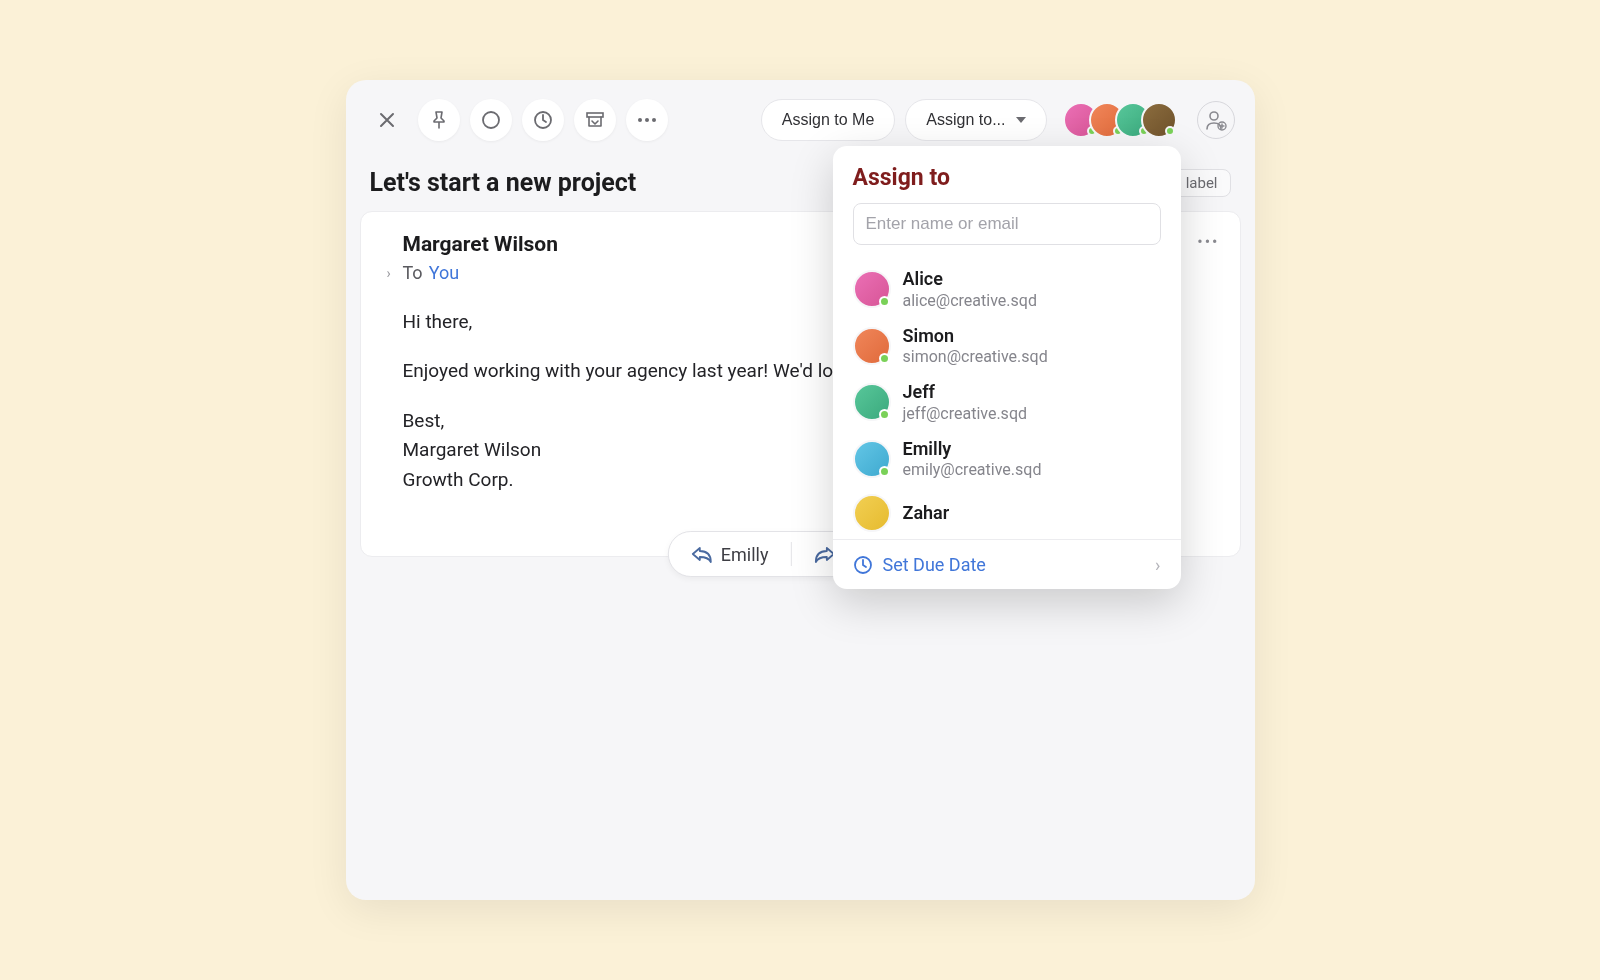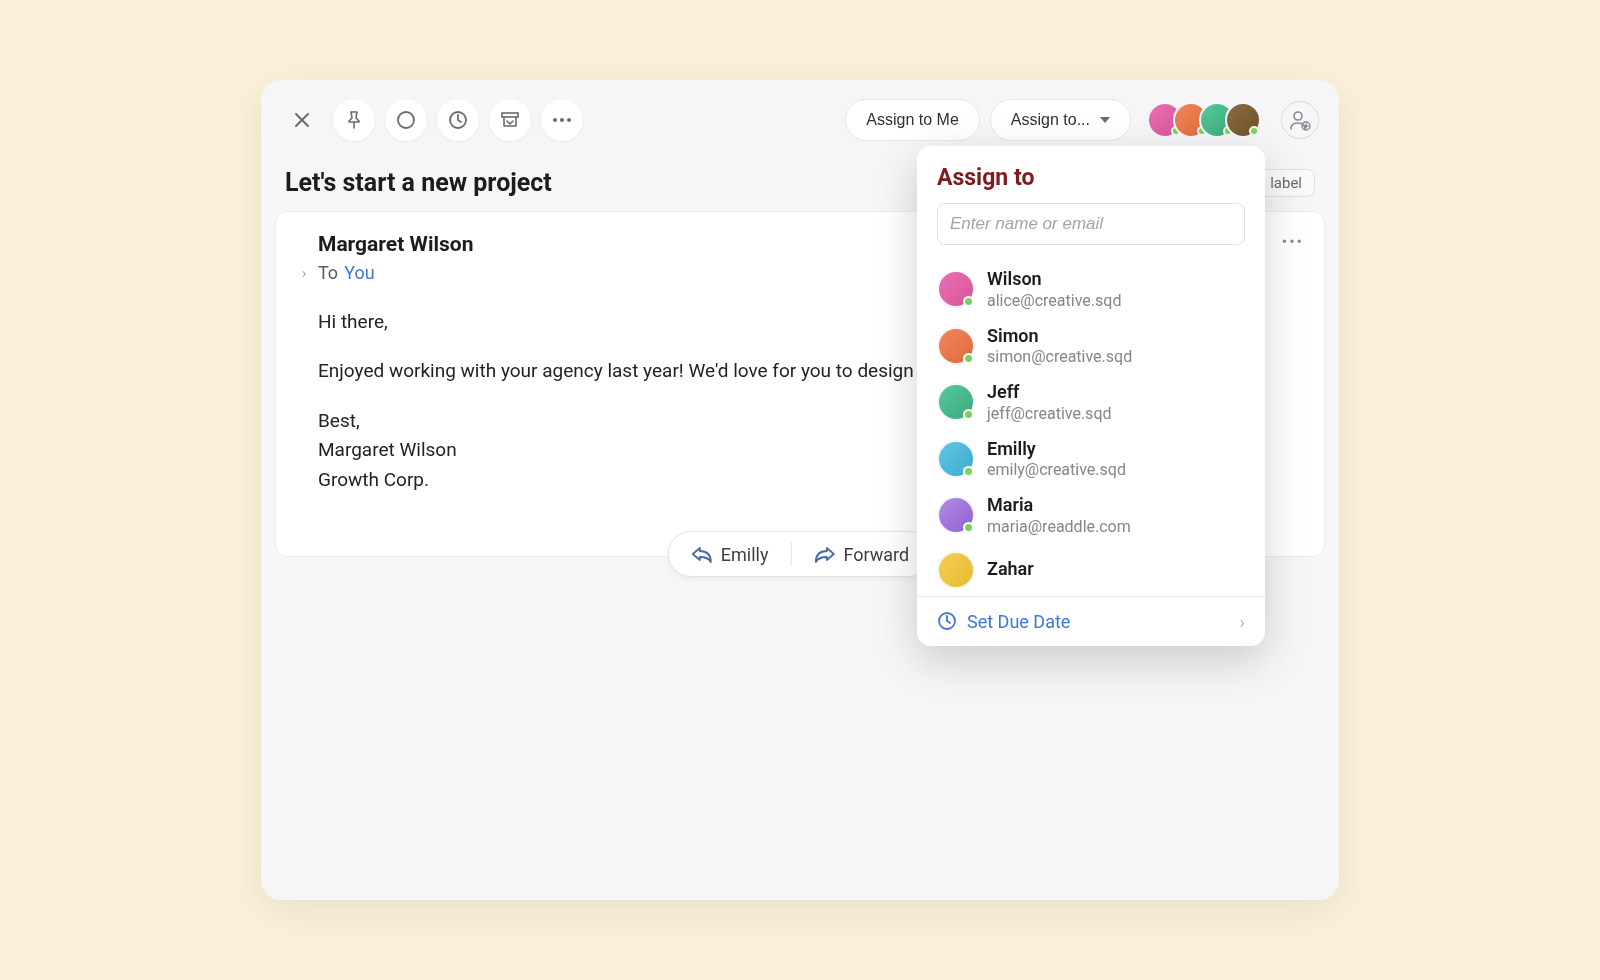--- a/index.html
+++ b/index.html
@@ -6,21 +6,21 @@
   body {
     font-family: -apple-system, BlinkMacSystemFont, "Segoe UI", Roboto, Helvetica, Arial, sans-serif;
     background: #fbf1d7;
     width: 1600px;
     height: 980px;
     display: flex;
     align-items: center;
     justify-content: center;
   }
   .window {
-    width: 1078px;
+    width: 909px;
     height: 820px;
     background: #f6f6f8;
     border-radius: 20px;
     position: relative;
     box-shadow: 0 10px 40px rgba(0,0,0,0.08);
     overflow: visible;
   }
   
   .toolbar {
     display: flex;
@@ -245,21 +245,20 @@
   }
   .popup-input {
     width: 100%;
     height: 42px;
     border: 1px solid #e0e0e4;
     border-radius: 8px;
     padding: 0 12px;
     font-size: 17px;
     outline: none;
     background: #fff;
-    font-style: italic;
   }
   .popup-input::placeholder { color: #a3a3aa; }
   .popup-list {
     padding: 6px 0 0 0;
     max-height: 416px;
     overflow: hidden;
   }
   .popup-item {
     display: flex;
     align-items: center;
@@ -429,21 +428,21 @@
     <div class="popup-head">
       <div class="popup-title">Assign to</div>
       <input class="popup-input" type="text" placeholder="Enter name or email" style="">
     </div>
     <div class="popup-list" id="popup-list">
         <div class="popup-item">
           <div class="pi-av avatar c1">
             <span class="status-dot status-green"></span>
           </div>
           <div class="pi-text">
-            <span class="pi-name">Wilson</span>
+            <span class="pi-name">Alice</span>
             <span class="pi-sub">alice@creative.sqd</span>
           </div>
         </div>
         <div class="popup-item">
           <div class="pi-av avatar c2">
             <span class="status-dot status-green"></span>
           </div>
           <div class="pi-text">
             <span class="pi-name">Simon</span>
             <span class="pi-sub">simon@creative.sqd</span>
@@ -458,29 +457,20 @@
             <span class="pi-sub">jeff@creative.sqd</span>
           </div>
         </div>
         <div class="popup-item">
           <div class="pi-av avatar c6">
             <span class="status-dot status-yellow"></span>
           </div>
           <div class="pi-text">
             <span class="pi-name">Emilly</span>
             <span class="pi-sub">emily@creative.sqd</span>
-          </div>
-        </div>
-        <div class="popup-item">
-          <div class="pi-av avatar c5">
-            <span class="status-dot status-green"></span>
-          </div>
-          <div class="pi-text">
-            <span class="pi-name">Maria</span>
-            <span class="pi-sub">maria@readdle.com</span>
           </div>
         </div>
         <div class="popup-item">
           <div class="pi-av avatar c7"></div>
           <div class="pi-text">
             <span class="pi-name">Zahar</span>
           </div>
         </div>
       </div>
     <div class="popup-due">

